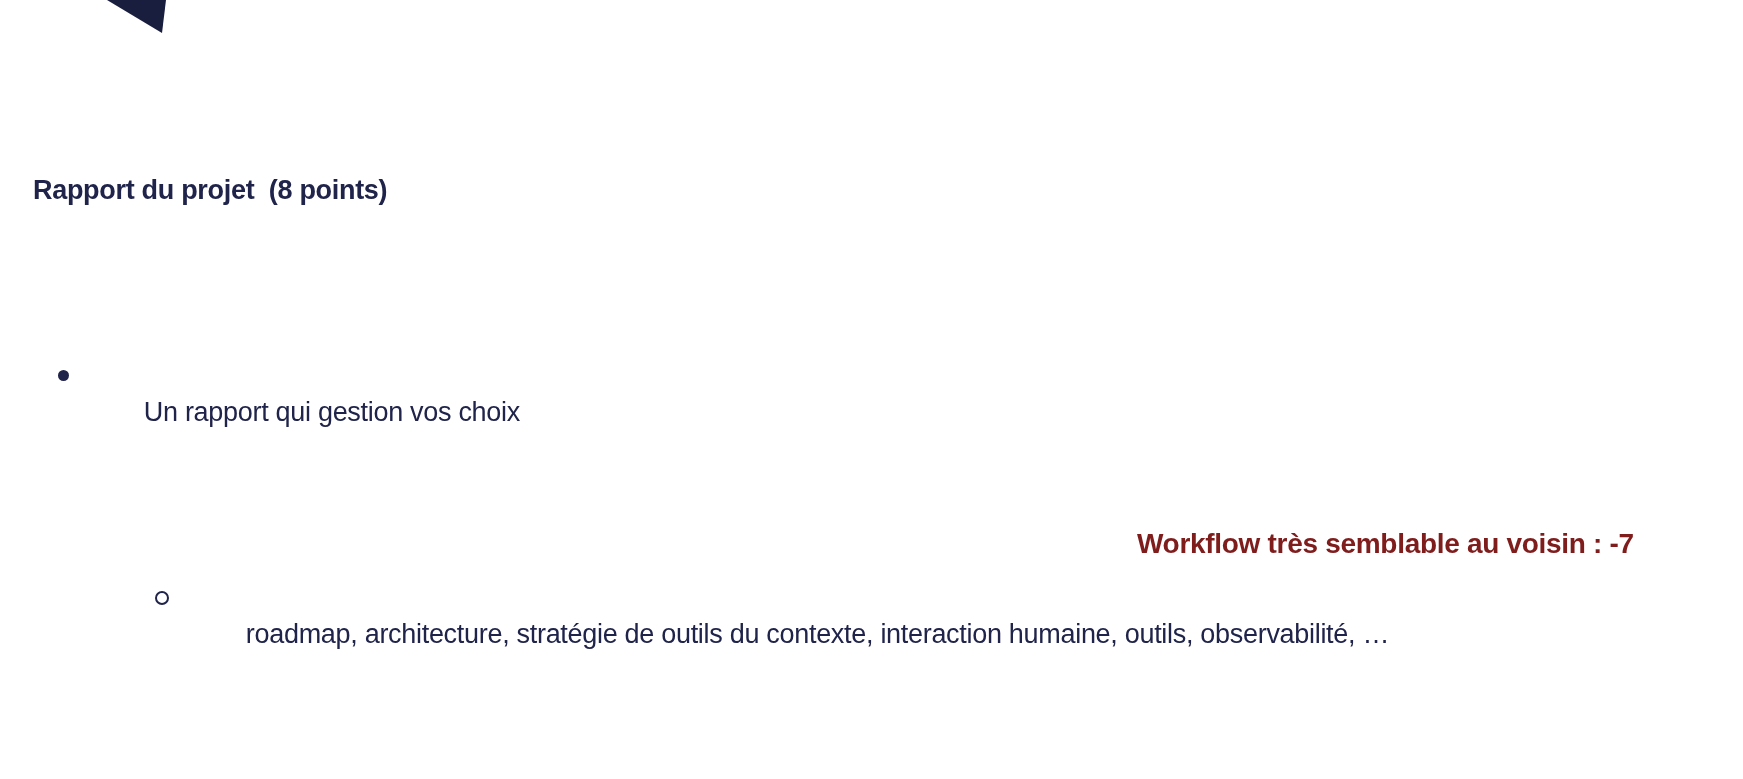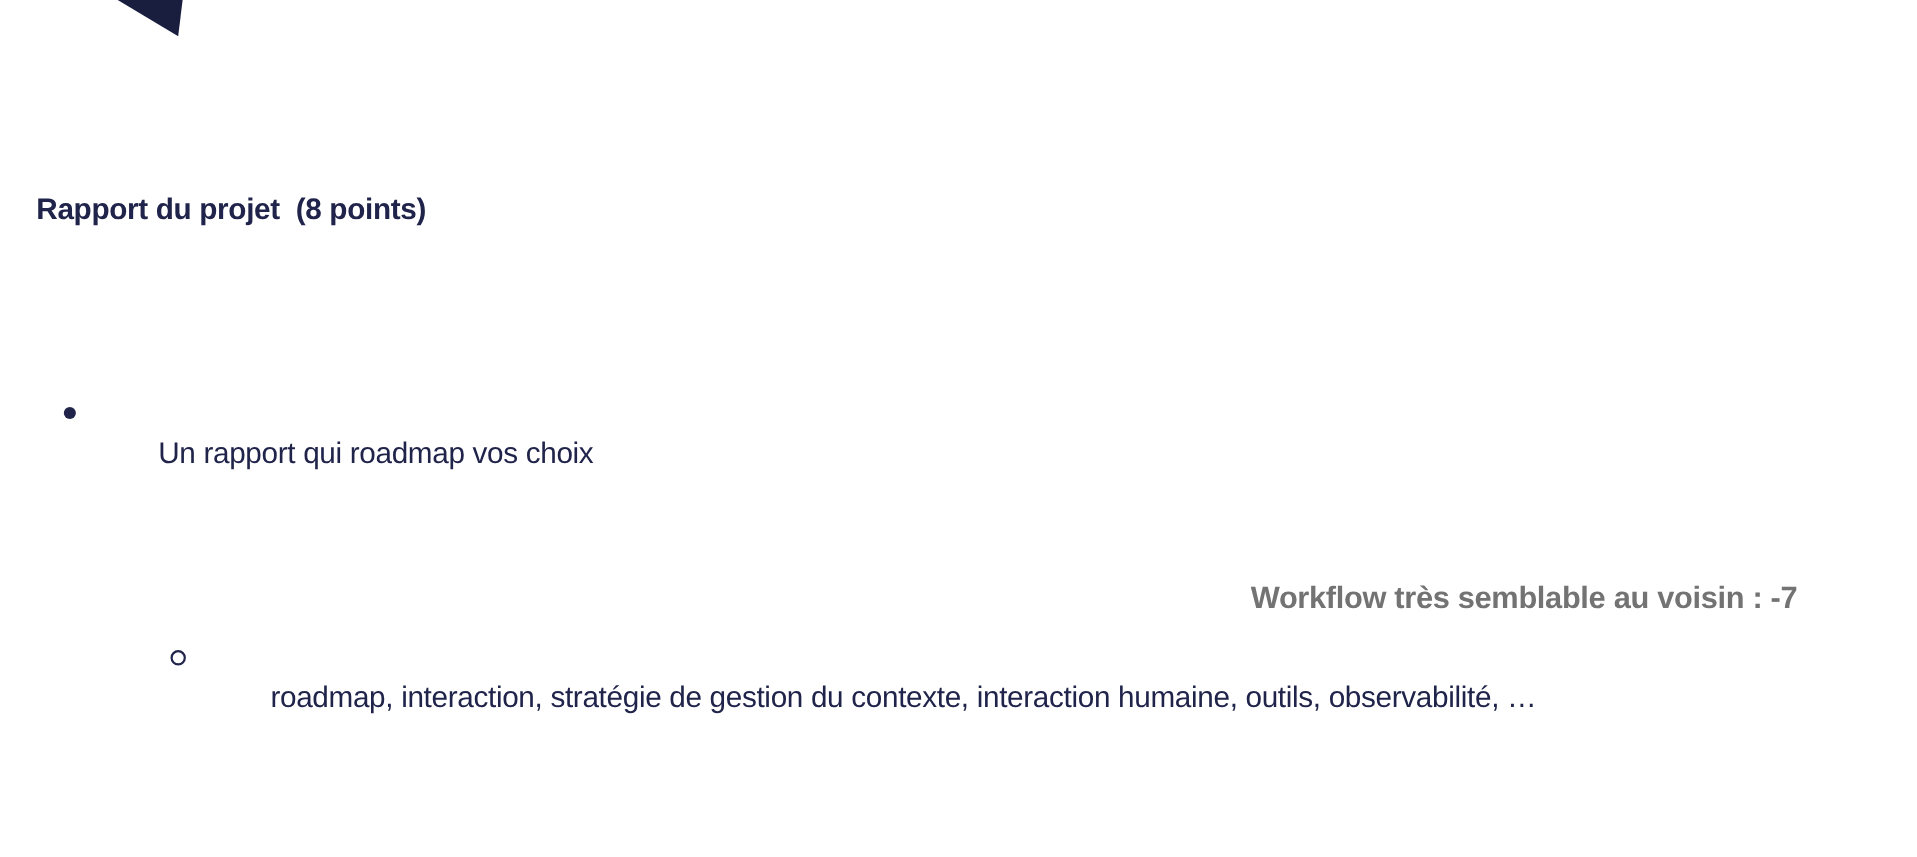--- a/index.html
+++ b/index.html
@@ -38,33 +38,33 @@
 
   <svg class="corner-triangle" width="62" height="34" viewBox="0 0 62 34">
     <polygon id="tri-poly" points="2,0 61,0 57,33" fill="#1a1e3e"></polygon>
   </svg>
 
   <div class="content" id="sections-root">
   <div class="section">
     <div class="section-heading">Rapport du projet  (8 points)</div>
     <div class="section-items">
   <div class="item lvl1">
-    <span class="marker disc" style="background: rgb(32, 36, 74);"></span><span class="item-text">Un rapport qui roadmap vos choix</span>
+    <span class="marker disc" style="background: rgb(32, 36, 74);"></span><span class="item-text">Un rapport qui gestion vos choix</span>
   </div>
 
   <div class="item lvl2">
-    <span class="marker circle"></span><span class="item-text">roadmap, interaction, stratégie de gestion du contexte, interaction humaine, outils, observabilité, …</span>
+    <span class="marker circle"></span><span class="item-text">roadmap, architecture, stratégie de outils du contexte, interaction humaine, outils, observabilité, …</span>
   </div>
 </div>
   </div>
 
   
 
   
 
   
 </div>
 
-  <div class="annotation" style="color: #737373;">
+  <div class="annotation" style="color: #7f1d1d;">
     <div>Workflow très semblable au voisin : -7</div>
   </div>
 
 </div>
 
 </body></html>

